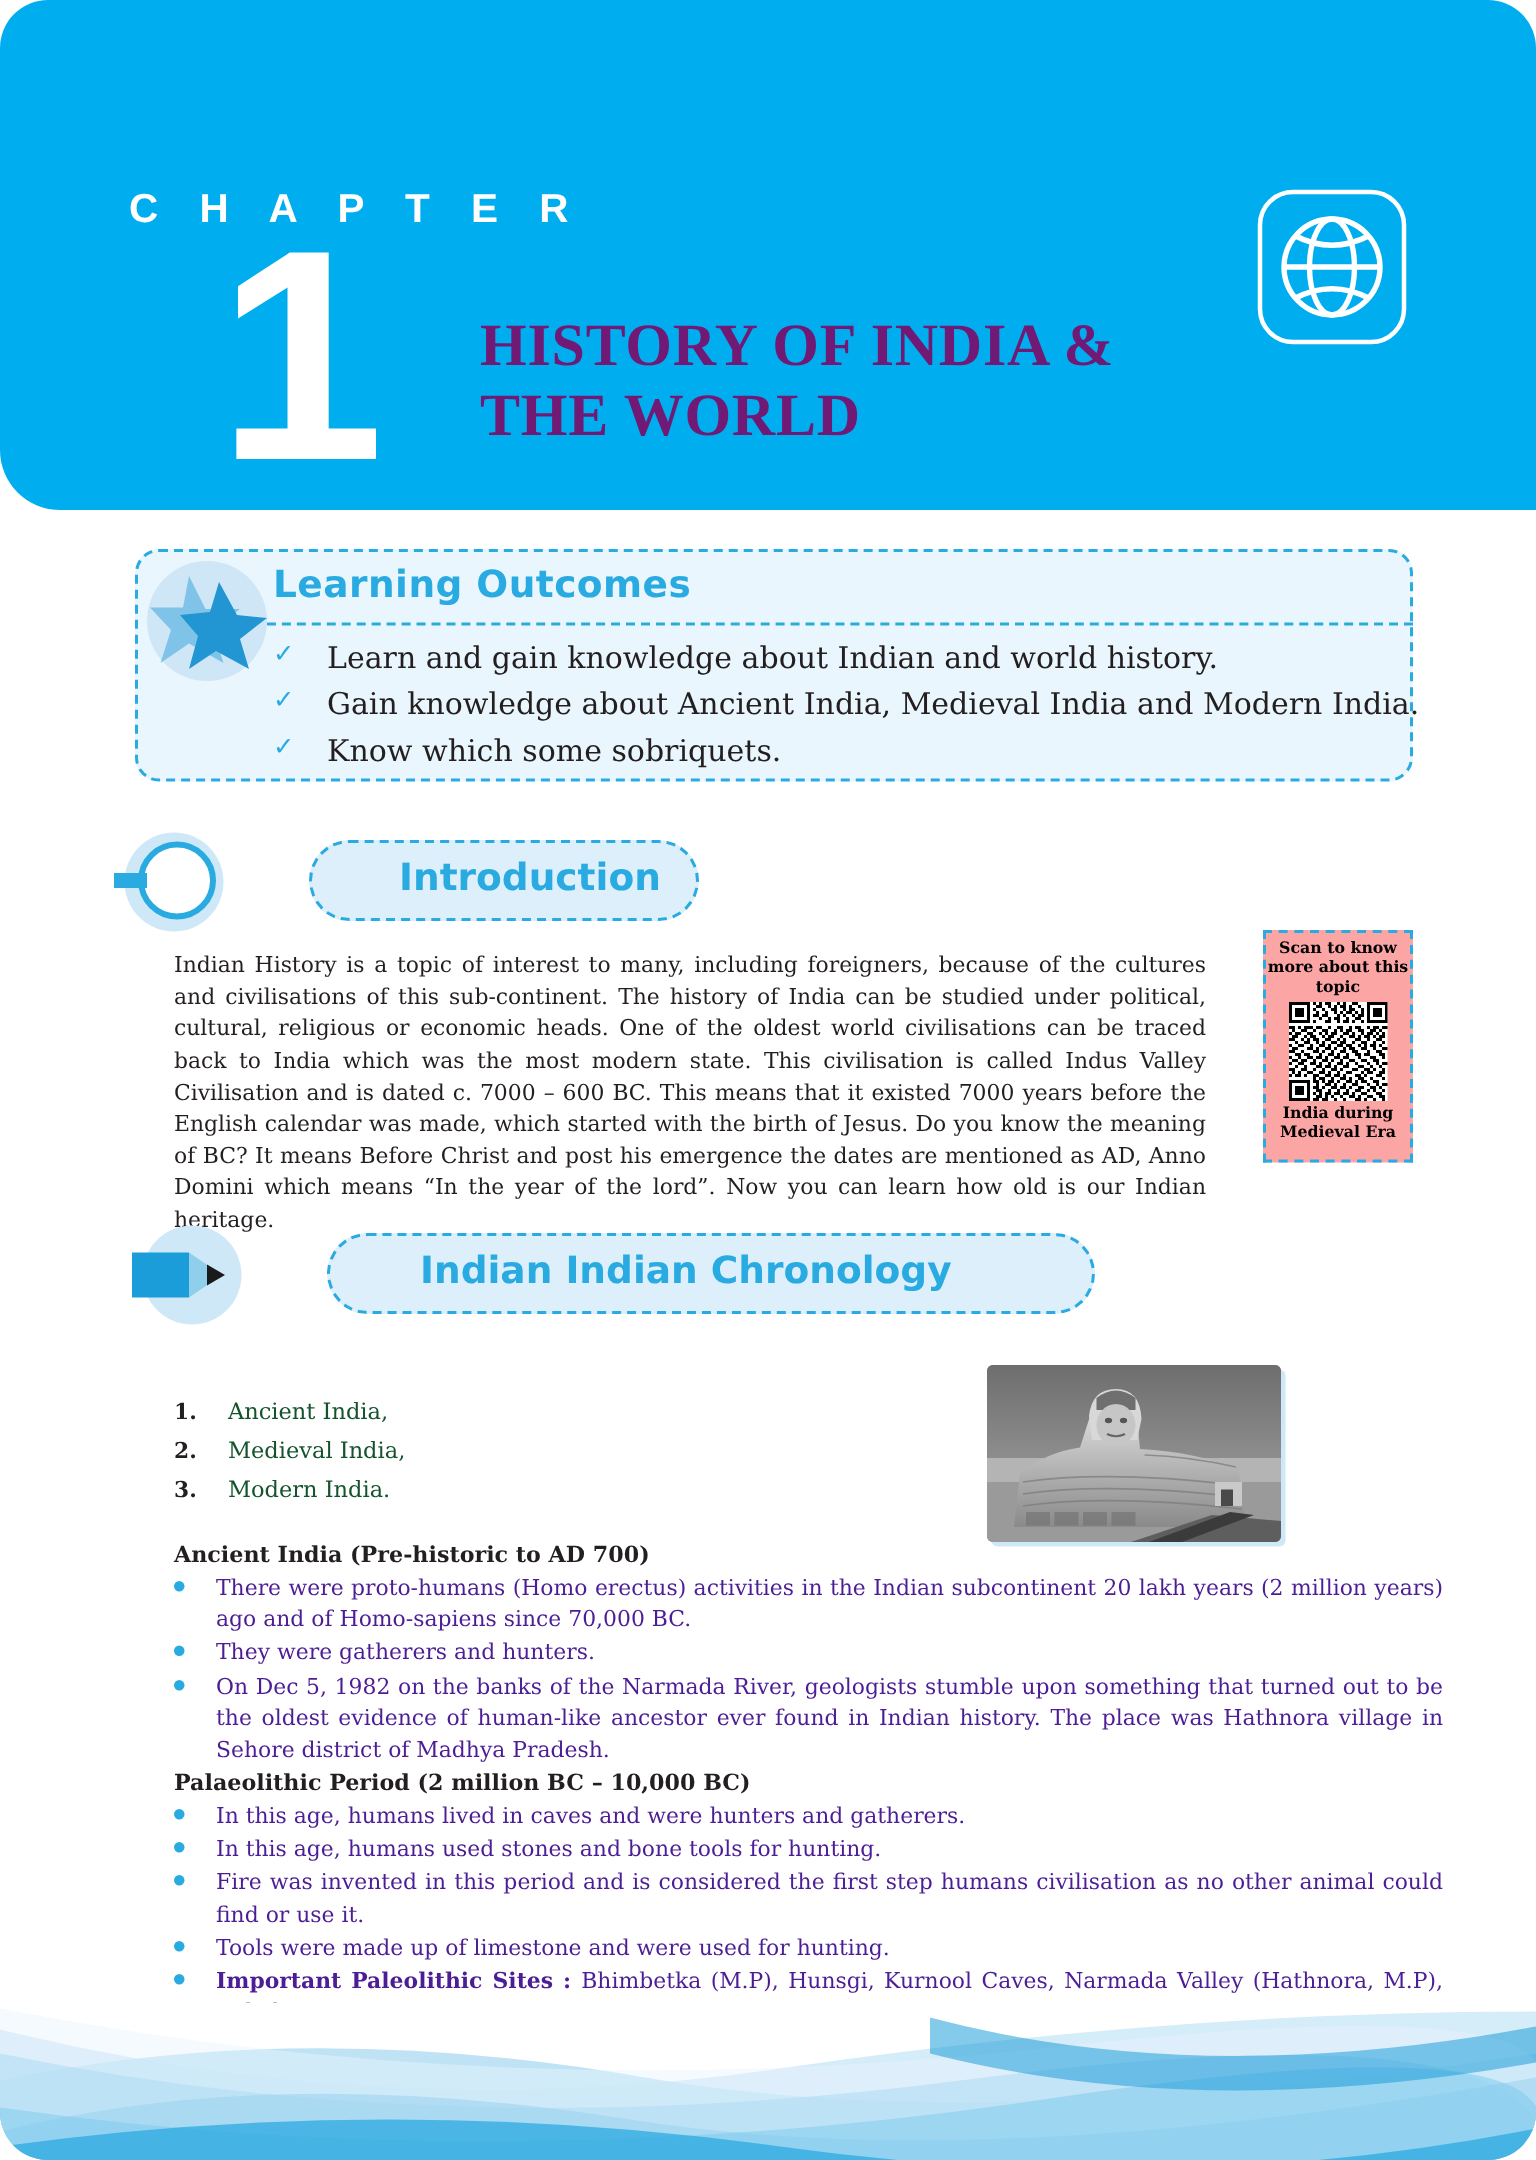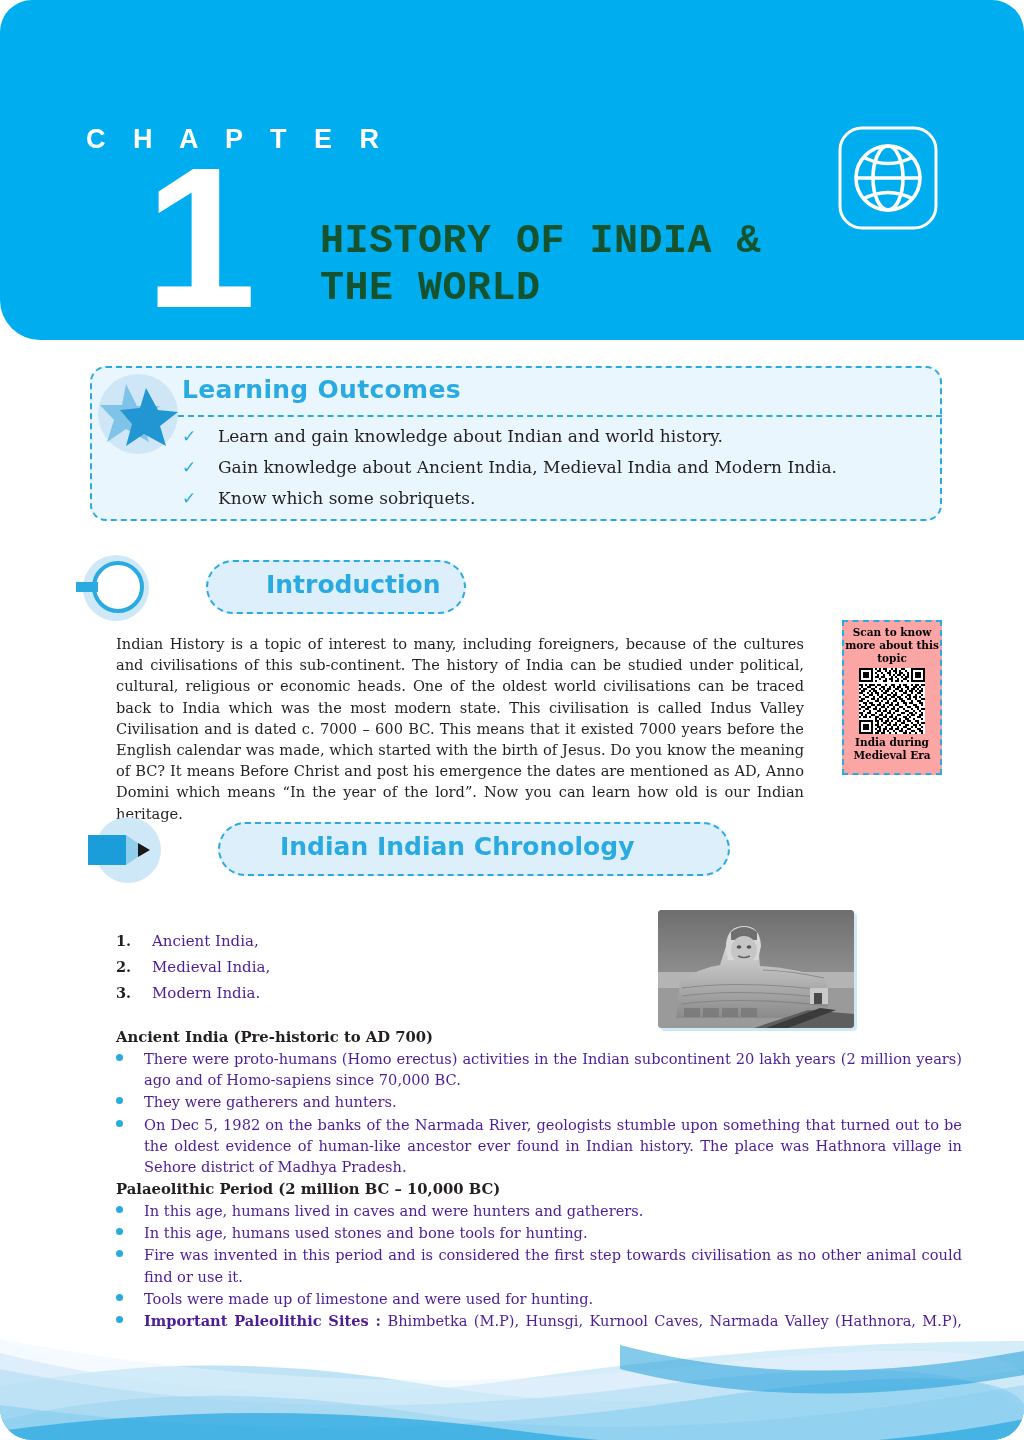--- a/index.html
+++ b/index.html
@@ -43,27 +43,27 @@
     position: absolute;
     left: 145px; top: 145px;
     font-family: "Liberation Sans", sans-serif;
     font-weight: 700;
     font-size: 200px;
     line-height: 185px;
     color: #ffffff;
   }
   .chapter-title {
     position: absolute;
-    left: 320px; top: 218px;
+    left: 320px; top: 206px;
     width: 500px;
-    font-family: Liberation Mono, monospace;
+    font-family: Liberation Serif, serif;
     font-weight: 700;
     font-size: 40px;
     line-height: 47px;
-    color: #14532d;
+    color: #701a75;
     letter-spacing: 0.5px;
   }
   .globe-badge {
     position: absolute;
     left: 836px; top: 124px;
     width: 104px; height: 108px;
   }
 
   
   .lo-box {
@@ -107,21 +107,21 @@
   }
   .lo-check {
     width: 36px;
     flex: none;
     color: #29ABE2;
     font-size: 17px;
     font-family: "DejaVu Sans", sans-serif;
   }
   .lo-text {
     font-family: "DejaVu Serif", serif;
-    font-size: 17px;
+    font-size: 20px;
     color: #231F20;
     white-space: nowrap;
   }
 
   
   .sec-head {
     position: absolute;
     height: 54px;
   }
   .sec-pill {
@@ -211,21 +211,21 @@
   .chrono-num {
     width: 36px; flex: none;
     font-family: "DejaVu Serif", serif;
     font-weight: 700;
     font-size: 14.5px;
     color: #231F20;
   }
   .chrono-name {
     font-family: "DejaVu Serif", serif;
     font-size: 15px;
-    color: #4c1d95;
+    color: #14532d;
   }
 
   .sphinx-photo {
     position: absolute;
     left: 658px; top: 910px;
     width: 196px; height: 118px;
     border-radius: 4px;
     overflow: hidden;
     box-shadow: 3px 3px 0 0 #CFE8F7;
     background: #8d8d8d;
@@ -500,21 +500,21 @@
     <div class="bullet">
       <span class="dot">
           <i></i>
         </span>
       <span class="bullet-text">In this age, humans used stones and bone tools for hunting.</span>
     </div>
     <div class="bullet">
       <span class="dot">
           <i></i>
         </span>
-      <span class="bullet-text">Fire was invented in this period and is considered the first step towards civilisation as no other animal could find or use it.</span>
+      <span class="bullet-text">Fire was invented in this period and is considered the first step humans civilisation as no other animal could find or use it.</span>
     </div>
     <div class="bullet">
       <span class="dot">
           <i></i>
         </span>
       <span class="bullet-text">Tools were made up of limestone and were used for hunting.</span>
     </div>
     <div class="bullet">
       <span class="dot">
           <i></i>

